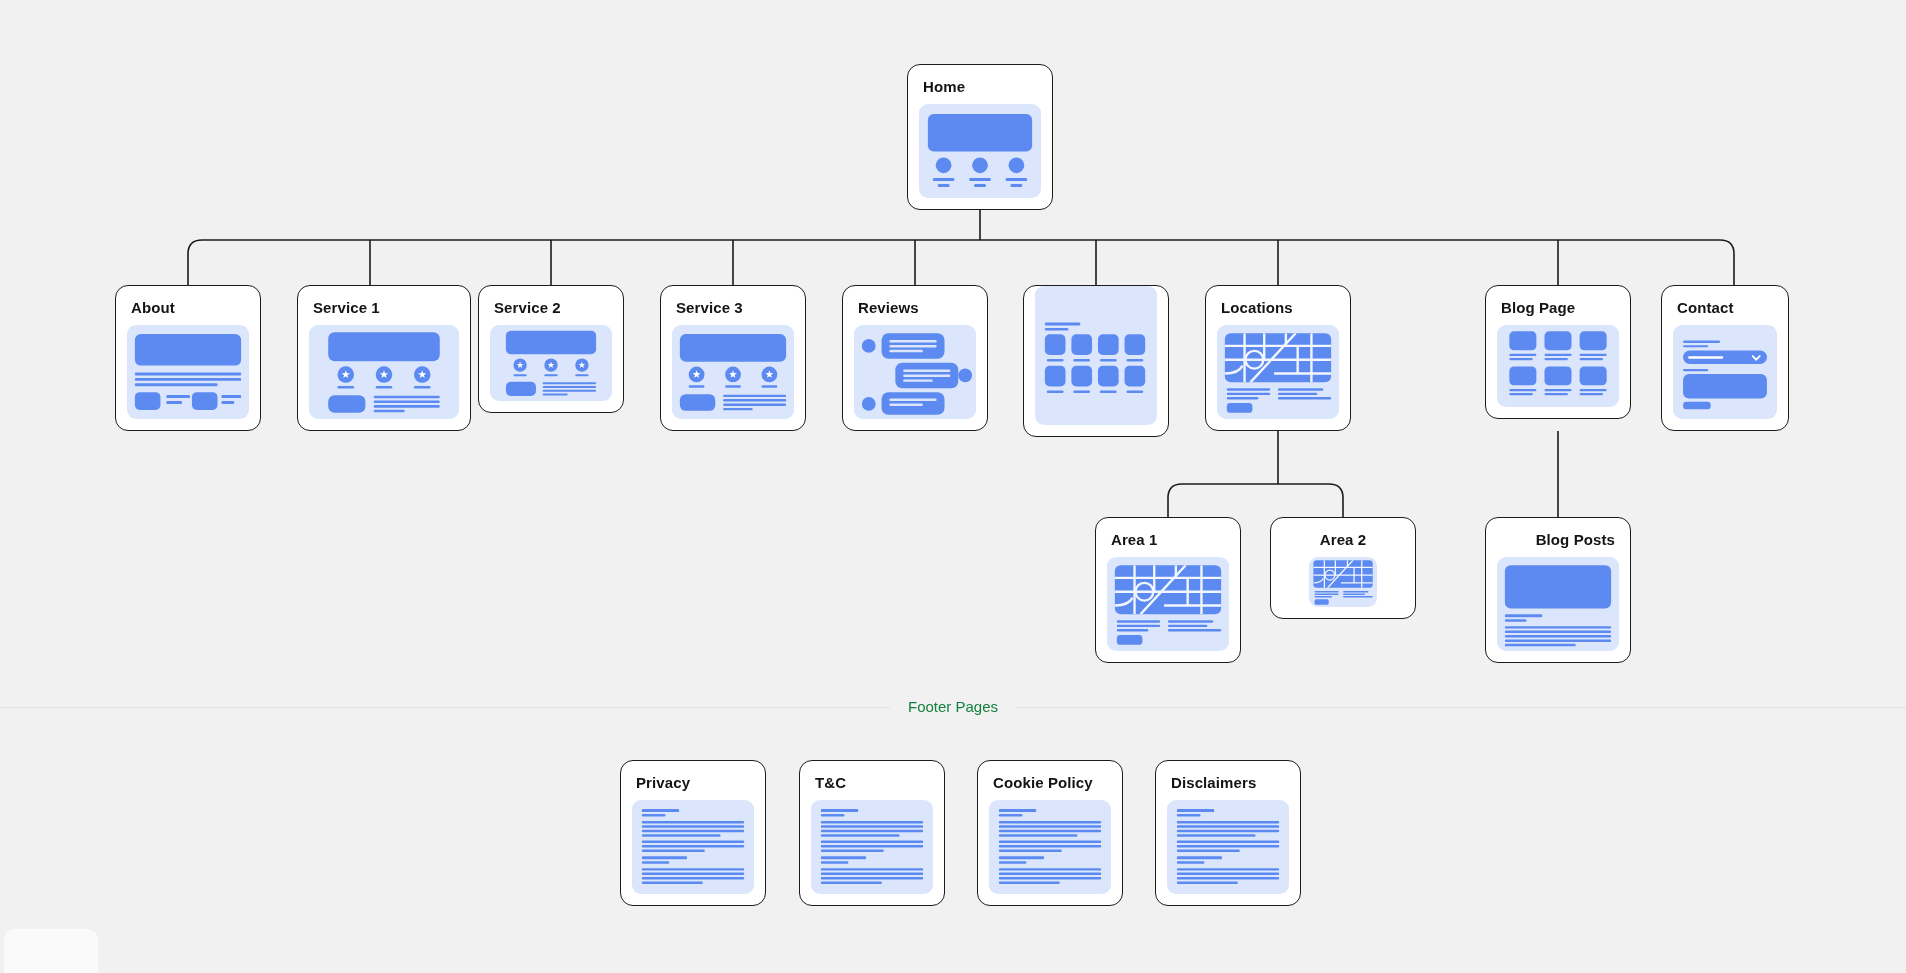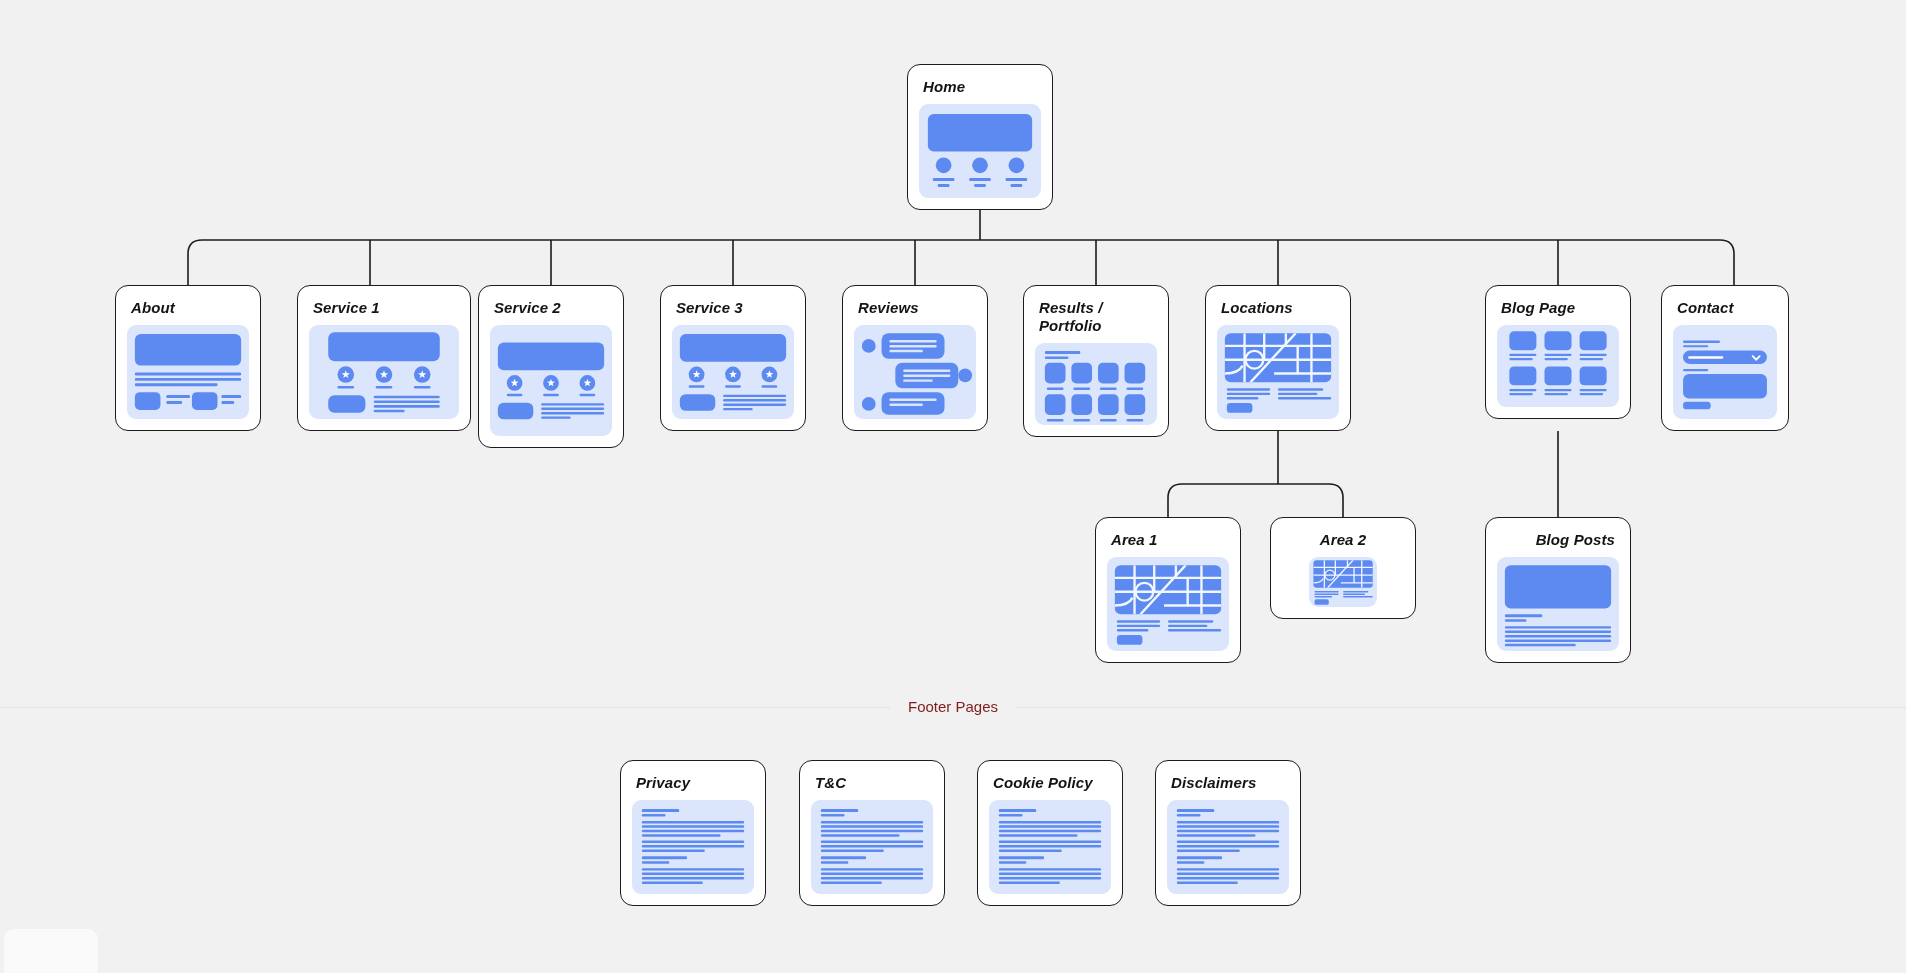--- a/index.html
+++ b/index.html
@@ -4,37 +4,37 @@
 <style>
   html,body{margin:0;padding:0}
   body{
     width:1906px;height:973px;position:relative;overflow:hidden;
     background:#f1f1f2;font-family:"Liberation Sans",sans-serif;
   }
   #canvas{position:absolute;inset:0;}
   #connectors{position:absolute;left:0;top:0;pointer-events:none;}
   .card{
     position:absolute;background:#ffffff;border:1.6px solid #1c1c1c;
-    border-radius:13px;box-sizing:border-box;display:flex;flex-direction:column;font-style:italic;
+    border-radius:13px;box-sizing:border-box;display:flex;flex-direction:column;
   }
   .card .title{
     padding:13px 15px 8px;font-size:15px;font-weight:700;color:#141414;
     line-height:1.2;letter-spacing:.1px;
   }
   .card .panel{
     margin:0 11px 11px;flex:1;border-radius:9px;overflow:hidden;display:flex;
   }
   .card .panel svg{width:100%;height:100%;display:block}
   .divider-line{
     position:absolute;left:0;width:1906px;top:707px;height:0;
     border-top:1px solid #e3e3e4;
   }
   .divider-label{
     position:absolute;top:698px;left:953px;transform:translateX(-50%);
-    background:#f1f1f2;padding:0 18px;color:#7f1d1d;font-size:15px;line-height:18px;
+    background:#f1f1f2;padding:0 18px;color:#15803d;font-size:15px;line-height:18px;
   }
   .offscreen-card{
     position:absolute;left:4px;top:929px;width:94px;height:60px;
     background:#fafafb;border-radius:10px;
   }
 </style>
 </head>
 <body>
 
 <div id="canvas">
@@ -91,21 +91,21 @@
             <polygon points="0,-4.2 1,-1.37 3.99,-1.3 1.62,0.53 2.47,3.4 0,1.7 -2.47,3.4 -1.62,0.53 -3.99,-1.3 -1,-1.37" transform="translate(99,48)" fill="#fff"></polygon>
             <rect x="91" y="59" width="16" height="2.5" rx="1.2" fill="#5c8af0"></rect>
             <rect x="8" y="68" width="36" height="17" rx="6" fill="#5c8af0"></rect>
             <rect x="52" y="68.5" width="64" height="2.5" rx="1.2" fill="#5c8af0"></rect>
             <rect x="52" y="73" width="64" height="2.5" rx="1.2" fill="#5c8af0"></rect>
             <rect x="52" y="77.5" width="64" height="2.5" rx="1.2" fill="#5c8af0"></rect>
             <rect x="52" y="82" width="30" height="2.5" rx="1.2" fill="#5c8af0"></rect>
           </svg>
         </div>
       </div>
-      <div class="card" style="left: 478px; top: 285px; width: 146px; height: 163px;">
+      <div class="card" style="left: 478px; top: 285px; width: 146px; height: 128px;">
         <div class="title">Service 2</div>
         <div class="panel" style="background: rgb(219, 230, 252);">
           <svg viewBox="0 0 124 91" preserveAspectRatio="xMidYMid meet">
             <rect x="8" y="7" width="108" height="28" rx="6" fill="#5c8af0"></rect>
             <circle cx="25" cy="48" r="8" fill="#5c8af0"></circle>
             <polygon points="0,-4.2 1,-1.37 3.99,-1.3 1.62,0.53 2.47,3.4 0,1.7 -2.47,3.4 -1.62,0.53 -3.99,-1.3 -1,-1.37" transform="translate(25,48)" fill="#fff"></polygon>
             <rect x="17" y="59" width="16" height="2.5" rx="1.2" fill="#5c8af0"></rect>
             <circle cx="62" cy="48" r="8" fill="#5c8af0"></circle>
             <polygon points="0,-4.2 1,-1.37 3.99,-1.3 1.62,0.53 2.47,3.4 0,1.7 -2.47,3.4 -1.62,0.53 -3.99,-1.3 -1,-1.37" transform="translate(62,48)" fill="#fff"></polygon>
             <rect x="54" y="59" width="16" height="2.5" rx="1.2" fill="#5c8af0"></rect>
@@ -157,21 +157,20 @@
             <rect x="50" y="48" width="48" height="2.5" rx="1.2" fill="#dbe6fc"></rect>
             <rect x="50" y="53" width="30" height="2.5" rx="1.2" fill="#dbe6fc"></rect>
             <circle cx="15" cy="78" r="7" fill="#5c8af0"></circle>
             <rect x="28" y="66" width="64" height="23" rx="7" fill="#5c8af0"></rect>
             <rect x="36" y="72.5" width="48" height="2.5" rx="1.2" fill="#dbe6fc"></rect>
             <rect x="36" y="77.5" width="34" height="2.5" rx="1.2" fill="#dbe6fc"></rect>
           </svg>
         </div>
       </div>
       <div class="card" style="left: 1023px; top: 285px; width: 146px; height: 152px;">
-        <div class="title">Results / Portfolio</div>
         <div class="panel" style="background: rgb(219, 230, 252);">
           <svg viewBox="0 0 124 79" preserveAspectRatio="xMidYMid meet">
             <rect x="10" y="6" width="36" height="3" rx="1.2" fill="#5c8af0"></rect>
             <rect x="10" y="11.5" width="24" height="2.5" rx="1.2" fill="#5c8af0"></rect>
             <rect x="10" y="18" width="21" height="21" rx="5" fill="#5c8af0"></rect>
             <rect x="12" y="43" width="17" height="2.5" rx="1.2" fill="#5c8af0"></rect>
             <rect x="37" y="18" width="21" height="21" rx="5" fill="#5c8af0"></rect>
             <rect x="39" y="43" width="17" height="2.5" rx="1.2" fill="#5c8af0"></rect>
             <rect x="64" y="18" width="21" height="21" rx="5" fill="#5c8af0"></rect>
             <rect x="66" y="43" width="17" height="2.5" rx="1.2" fill="#5c8af0"></rect>

